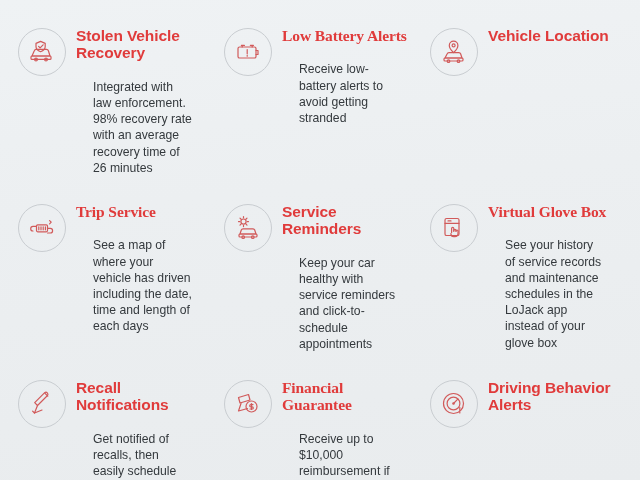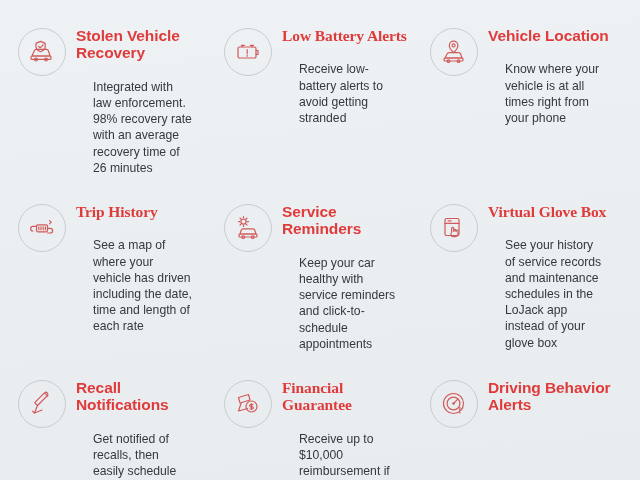--- a/index.html
+++ b/index.html
@@ -113,37 +113,36 @@
           <path d="M14.6 4.2c-2.4 0-4.3 1.9-4.3 4.3 0 3.2 4.3 7.1 4.3 7.1s4.3-3.9 4.3-7.1c0-2.4-1.9-4.3-4.3-4.3z"></path>
           <circle cx="14.6" cy="8.4" r="1.5"></circle>
           <path d="M6 21h17l-1.4-4.2a1.8 1.8 0 0 0-1.7-1.2h-10a1.8 1.8 0 0 0-1.7 1.2L6 21z"></path>
           <rect x="5" y="21" width="19" height="3" rx="1"></rect>
           <circle cx="9.5" cy="24.2" r="1.3"></circle>
           <circle cx="19.5" cy="24.2" r="1.3"></circle>
         </svg>
       </div>
       <div class="ftext">
         <p class="ftitle">Vehicle Location</p>
-        <p class="fdesc">Know where your vehicle is at all times right from your phone</p>
       </div>
     </div>
 
     <div class="feature col-right">
       <div class="icon-wrap">
         <svg width="30" height="30" viewBox="0 0 30 30" fill="none" stroke="#d15a5a" stroke-width="1.2" stroke-linecap="round" stroke-linejoin="round">
           <path d="M6 18c-1.3 0-2.3-1-2.3-2.3S4.7 13.4 6 13.4h3.2"></path>
           <rect x="9.5" y="11.8" width="11" height="7" rx="1.2"></rect>
           <path d="M11.8 13.8v3M14 13.8v3M16.2 13.8v3M18.4 13.8v3"></path>
           <path d="M20.5 15.4h2.8c1.3 0 2.3 1 2.3 2.3s-1 2.3-2.3 2.3h-2.8"></path>
           <path d="M22.6 7.6l1.6 1.6-1.6 1.6"></path>
         </svg>
       </div>
       <div class="ftext">
-        <p class="ftitle">Trip History</p>
-        <p class="fdesc">See a map of where your vehicle has driven including the date, time and length of each rate</p>
+        <p class="ftitle">Trip Service</p>
+        <p class="fdesc">See a map of where your vehicle has driven including the date, time and length of each days</p>
       </div>
     </div>
 
     <div class="feature">
       <div class="icon-wrap">
         <svg width="30" height="30" viewBox="0 0 30 30" fill="none" stroke="#d15a5a" stroke-width="1.2" stroke-linecap="round" stroke-linejoin="round">
           <circle cx="10.5" cy="8.6" r="2.6"></circle>
           <path d="M10.5 3.6v1.2M10.5 12.4v1.2M5.5 8.6h1.2M14.3 8.6h1.2M7 5.1l.9.9M13.1 11.2l.9.9M14 5.1l-.9.9M7.9 11.2l-.9.9"></path>
           <path d="M7 21h16l-1.3-4a1.8 1.8 0 0 0-1.7-1.2h-10A1.8 1.8 0 0 0 8.3 17L7 21z"></path>
           <rect x="6" y="21" width="18" height="3" rx="1"></rect>

